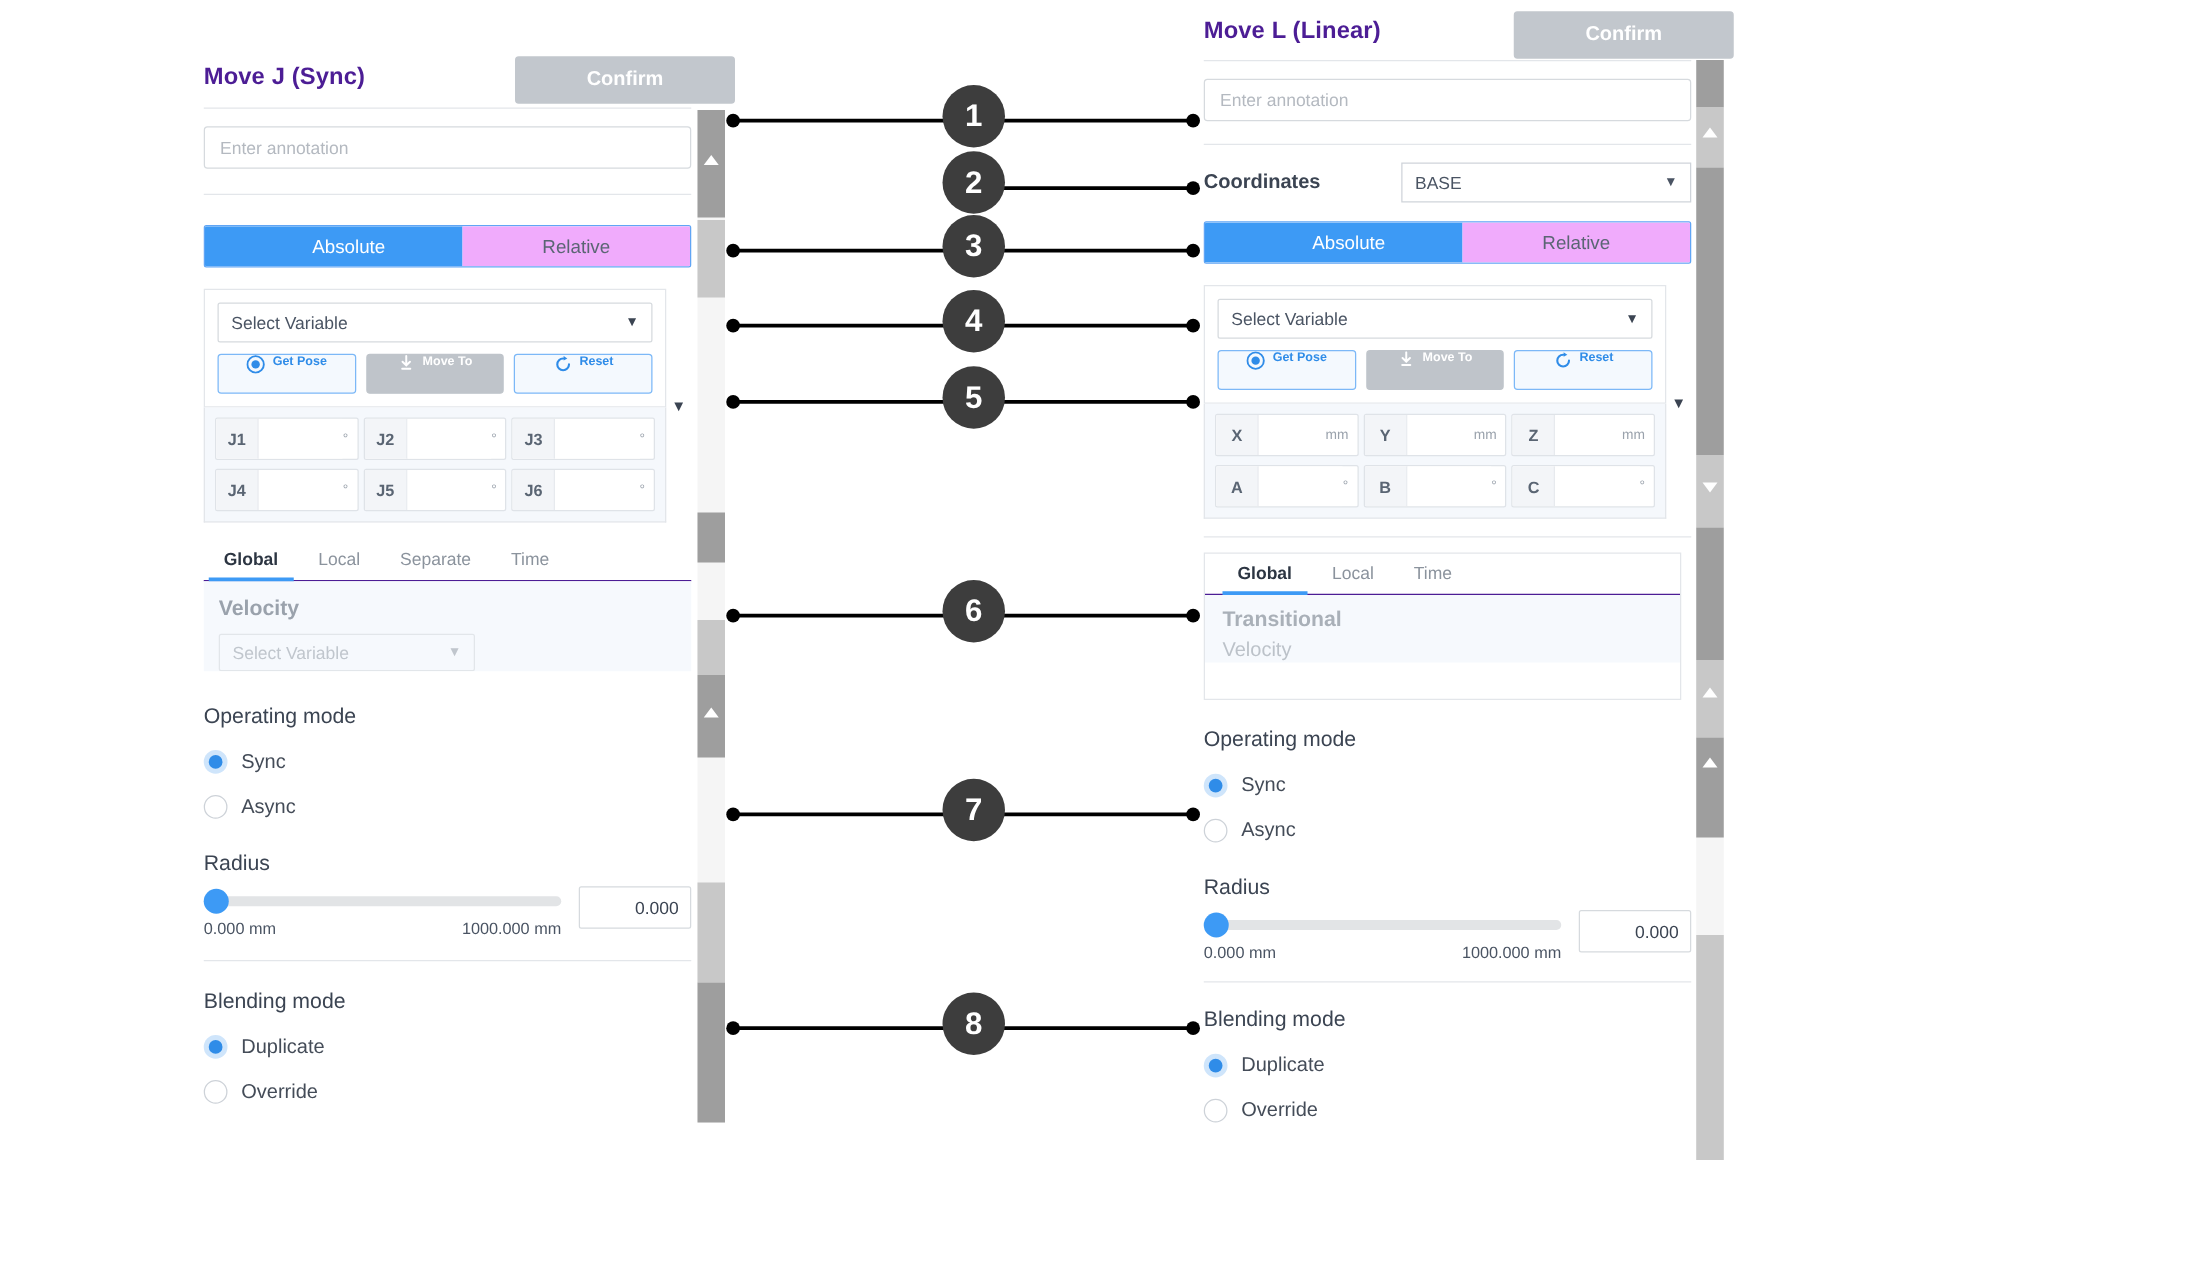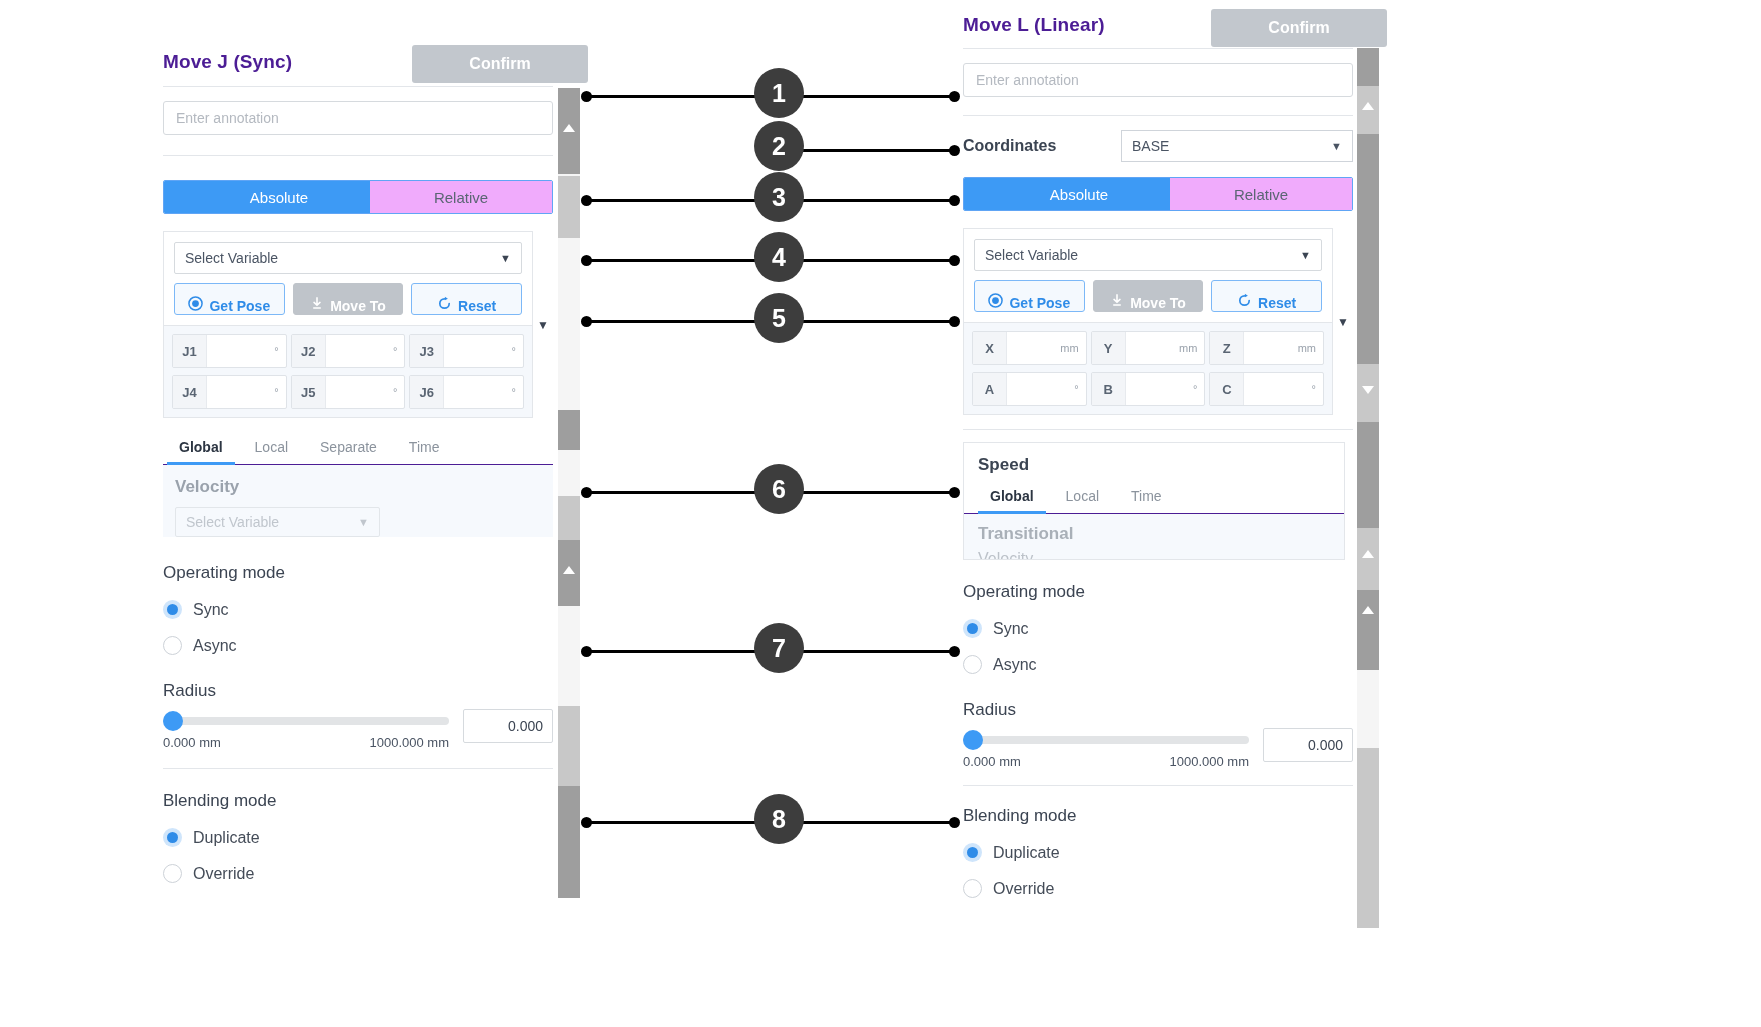--- a/index.html
+++ b/index.html
@@ -38,22 +38,22 @@
   
   .varbox { border:1px solid #e3e6ea; background:#ffffff; padding:10px; }
   .select {
     height:32px; border:1px solid #d6dade; border-radius:2px; background:#ffffff;
     display:flex; align-items:center; padding:0 10px; font-size:14px; color:#4a5463;
     justify-content:space-between; cursor:pointer;
   }
   .select .caret { font-size:11px; color:#3b4452; }
   .btnrow { display:flex; gap:8px; margin-top:9px; }
   .ibtn {
-    flex:1; height:32px; border-radius:3px; display:flex; align-items:flex-end;
-    justify-content:center; gap:6px; font-size:14px; font-weight:bold; cursor:pointer;
+    flex:1; height:32px; border-radius:3px; display:flex; align-items:flex-start;
+    justify-content:center; gap:6px; font-size:10px; font-weight:bold; cursor:pointer;
   }
   .ibtn.blue { border:1px solid #7cb8f7; background:#f4f9fe; color:#2f8ce8; }
   .ibtn.grey { border:1px solid #bfc4ca; background:#bfc4ca; color:#ffffff; }
 
   
   .jgrid { background:#f5f8fc; border:1px solid #e3e6ea; border-top:none; padding:8px; }
   .jrow { display:flex; gap:4px; }
   .jrow + .jrow { margin-top:7px; }
   .jcell {
     flex:1; height:34px; display:flex; align-items:center;
@@ -476,21 +476,20 @@
         </div>
       </div>
       <div class="expander">▼</div>
     </div>
 
     <div style="height:14px;"></div>
     <div class="hr"></div>
     <div style="height:12px;"></div>
 
     <div class="speedbox" style="width:382px; height:118px; overflow:hidden;">
-      <div class="sp-title">Speed</div>
       <div class="tabs" style="padding-left:10px;">
         <div class="tab active">Global</div>
         <div class="tab">Local</div>
         <div class="tab">Time</div>
       </div>
       <div class="transbox">
         <div class="t1">Transitional</div>
         <div class="t2">Velocity</div>
       </div>
     </div>

